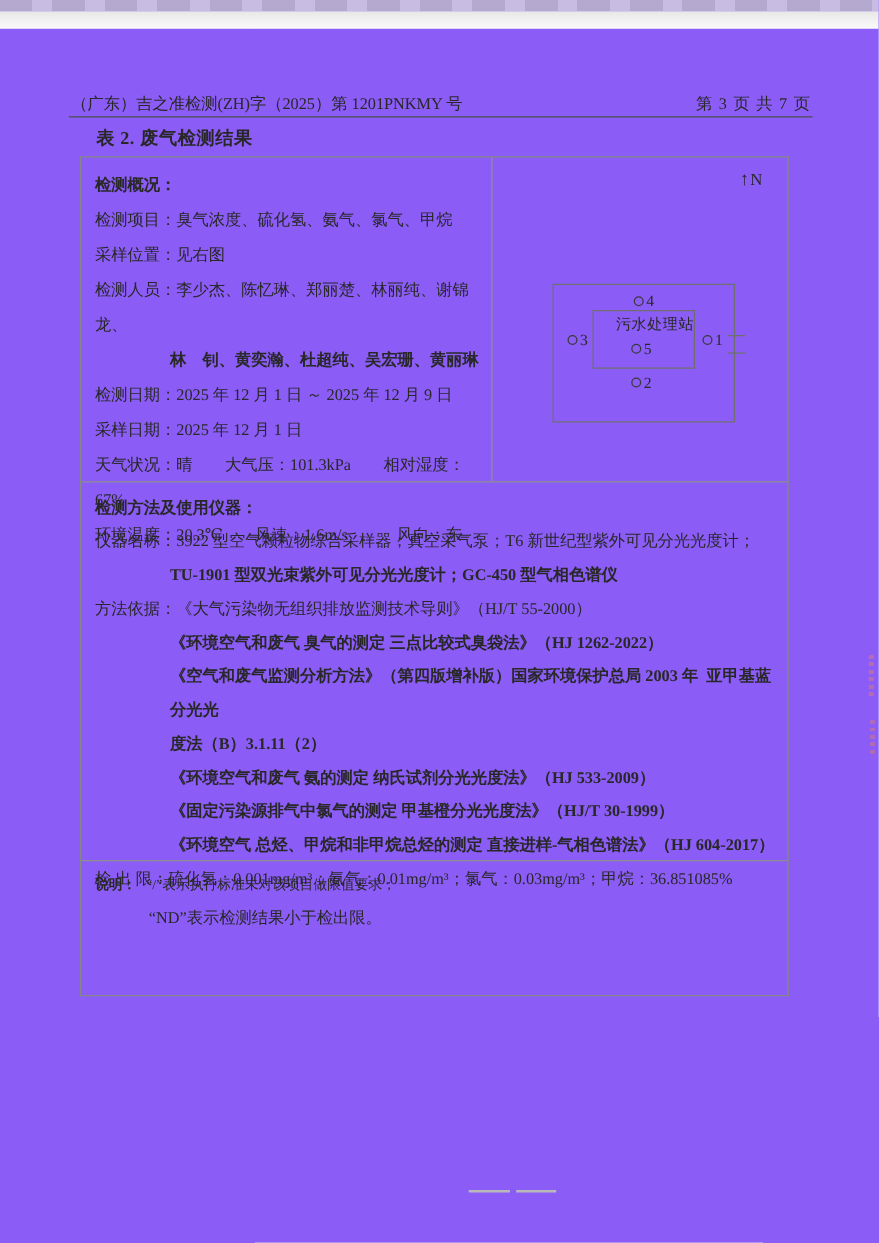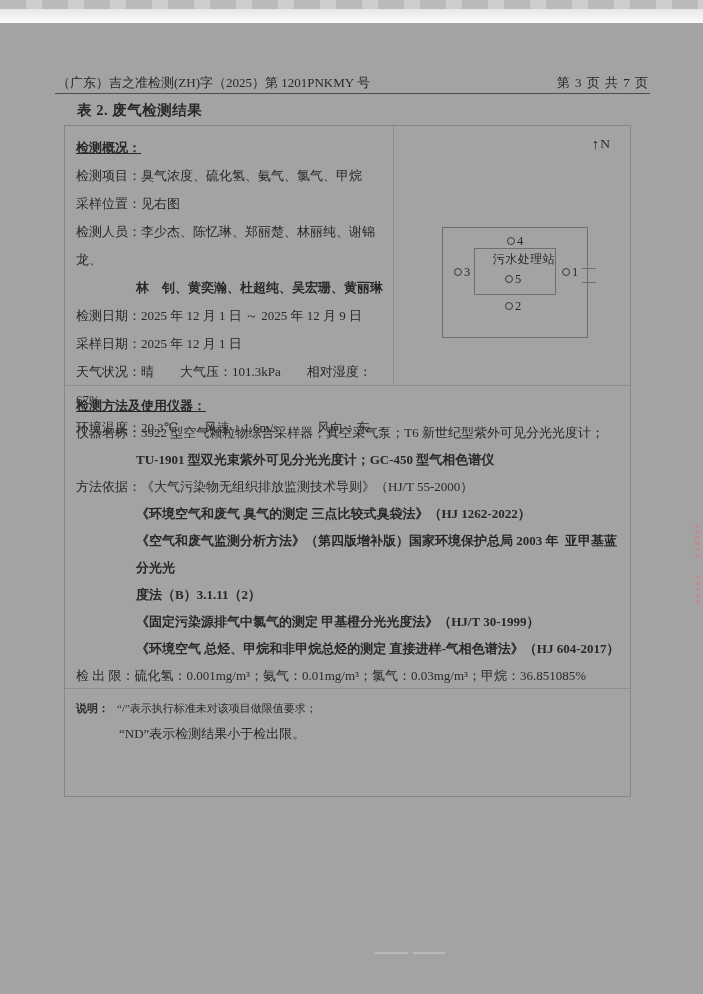--- a/index.html
+++ b/index.html
@@ -6,21 +6,21 @@
   body{
     width:703px;height:994px;
     background:#f2f2f2;
     font-family:"Liberation Serif","DejaVu Serif",serif;
     color:#282828;
     position:relative;
     -webkit-font-smoothing:antialiased;
   }
   .page{
     position:absolute;left:0;top:0;width:703px;height:994px;
-    background:#a3a3a3;overflow:hidden;
+    background:#8b5cf6;overflow:hidden;
   }
   .topstrip{
     position:absolute;left:0;top:0;width:703px;height:9px;
     background:repeating-linear-gradient(90deg,#c2c2c2 0 26px,#dcdcdc 26px 42px);
     opacity:.75;
   }
   .topstrip2{
     position:absolute;left:0;top:9px;width:703px;height:14px;
     background:linear-gradient(#e7e7e7,#fbfbfb);
   }
@@ -42,21 +42,21 @@
 
   .cell-left{
     position:absolute;left:0;top:0;width:329px;height:100%;
     box-sizing:border-box;border-right:1.2px solid #8e8e8e;
     padding:8px 6px 0 11px;
   }
   .cell-map{position:absolute;left:329px;top:0;right:0;height:100%;}
 
   .ln{font-size:13px;line-height:28px;white-space:pre-wrap;}
   .ln-m{font-size:13px;line-height:27px;white-space:pre-wrap;}
-  .bold{font-weight:bold;text-decoration:underline;}
+  .bold{font-weight:bold;}
   .ind{padding-left:60px;font-weight:bold;}
   .ind2{padding-left:43px;}
   .pad{padding:6px 6px 0 11px;box-sizing:border-box;height:100%;}
 
   
   .north{position:absolute;right:20px;top:10px;font-size:13.5px;display:flex;align-items:flex-start;}
   .north .arrow{font-size:15px;margin-right:1px;}
   .outer-box{position:absolute;left:48px;top:101px;width:146px;height:111px;border:1.1px solid #6f6f6f;box-sizing:border-box;}
   .inner-box{position:absolute;left:80px;top:122px;width:82px;height:47px;border:1.1px solid #6f6f6f;box-sizing:border-box;}
   .station-label{position:absolute;left:80px;top:125px;width:100px;text-align:center;font-size:12px;letter-spacing:.5px;}
@@ -144,20 +144,21 @@
 
     <div class="row row2">
       <div class="pad">
         <div class="ln-m bold">检测方法及使用仪器：</div>
         <div class="ln-m">仪器名称：3922 型空气颗粒物综合采样器；真空采气泵；T6 新世纪型紫外可见分光光度计；</div>
         <div class="ln-m ind">TU-1901 型双光束紫外可见分光光度计；GC-450 型气相色谱仪</div>
         <div class="ln-m">方法依据：《大气污染物无组织排放监测技术导则》（HJ/T 55-2000）</div>
         <div class="ln-m ind">《环境空气和废气 臭气的测定 三点比较式臭袋法》（HJ 1262-2022）</div>
         <div class="ln-m ind">《空气和废气监测分析方法》（第四版增补版）国家环境保护总局 2003 年  亚甲基蓝分光光</div>
         <div class="ln-m ind">度法（B）3.1.11（2）</div>
+        <div class="ln-m ind">《环境空气和废气 氨的测定 纳氏试剂分光光度法》（HJ 533-2009）</div>
         <div class="ln-m ind">《固定污染源排气中氯气的测定 甲基橙分光光度法》（HJ/T 30-1999）</div>
         <div class="ln-m ind">《环境空气 总烃、甲烷和非甲烷总烃的测定 直接进样-气相色谱法》（HJ 604-2017）</div>
         <div class="ln-m">检 出 限：硫化氢：0.001mg/m³；氨气：0.01mg/m³；氯气：0.03mg/m³；甲烷：36.851085%</div>
       </div>
     </div>
 
 
     <div class="row row4">
       <div class="pad">
         <div class="note-line1">

